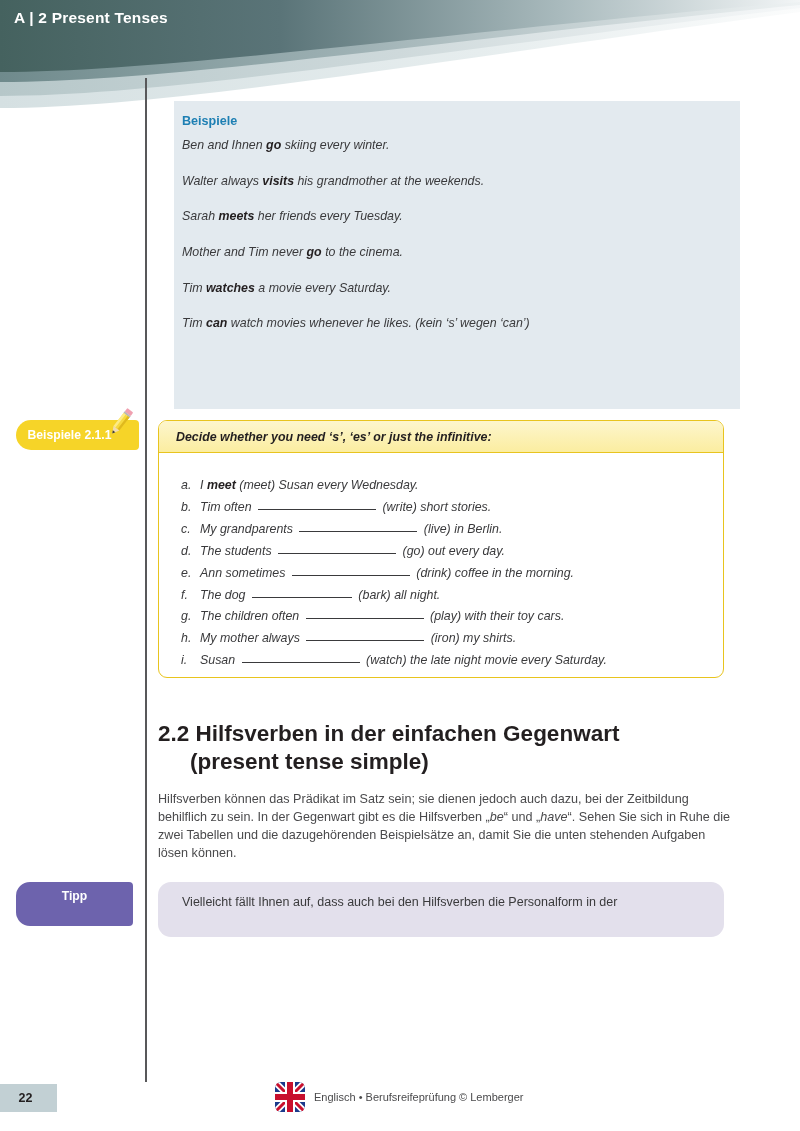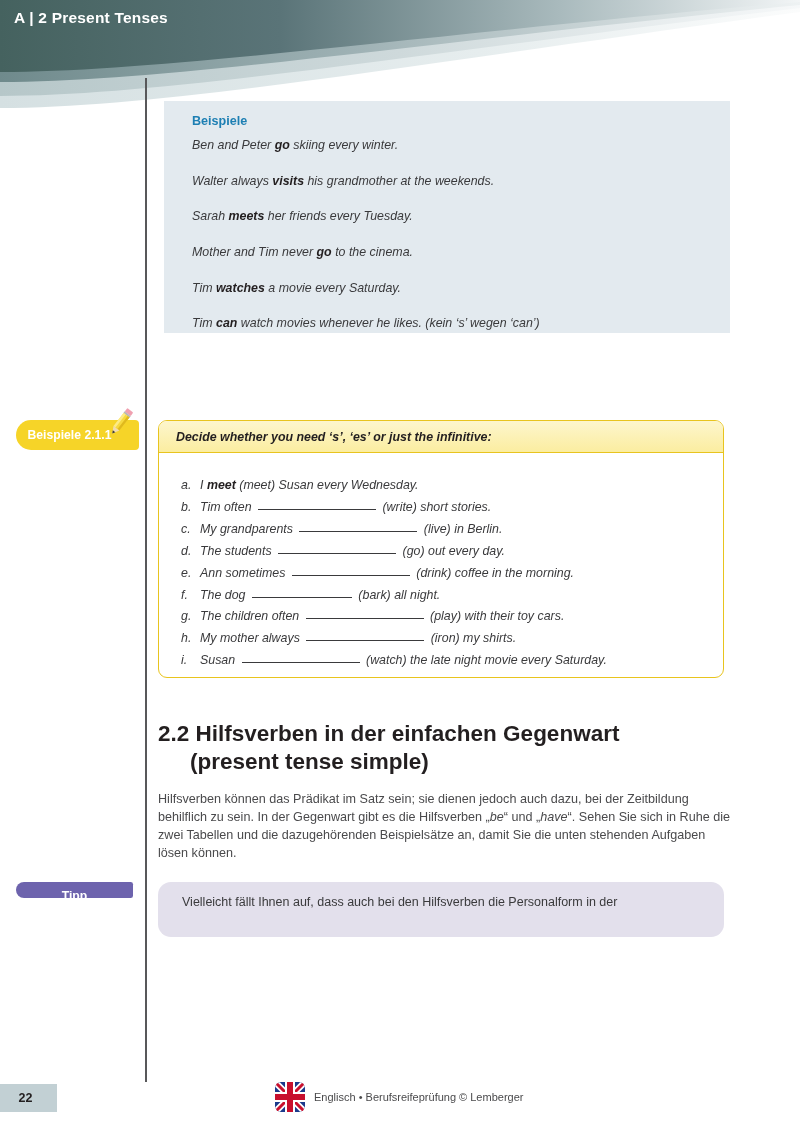--- a/index.html
+++ b/index.html
@@ -42,27 +42,27 @@
     left: 145px;
     top: 78px;
     width: 1.6px;
     height: 1004px;
     background: #58585a;
   }
 
   
   #beispiele-box {
     position: absolute;
-    left: 164px;
+    left: 174px;
     top: 101px;
     width: 566px;
-    height: 232px;
+    height: 308px;
     background: #e3eaef;
     box-sizing: border-box;
-    padding: 13px 18px 0 28px;
+    padding: 13px 18px 0 8px;
   }
   #beispiele-label {
     font-size: 12.6px;
     font-weight: bold;
     color: #1d7fb3;
     margin: 0 0 11px 0;
   }
   #beispiele-intro {
     font-size: 12.6px;
     font-weight: bold;
@@ -196,21 +196,21 @@
     margin: 0;
   }
   #section-paragraph i { font-style: italic; margin-top: 47px; }
 
   
   #tipp-tab {
     position: absolute;
     left: 16px;
     top: 882px;
     width: 117px;
-    height: 16px;
+    height: 44px;
     background: #6d63ad;
     border-radius: 14px 0 0 14px;
     border-top-right-radius: 4px;
     border-bottom-right-radius: 4px;
   }
   #tipp-tab-label {
     position: absolute;
     left: 0; top: 0;
     width: 117px;
     height: 28px;
@@ -318,21 +318,21 @@
     <path d="M0,72 C165,72 435,33 800,2 L800,0 L0,0 Z" fill="url(#gradDark)"></path>
   </svg>
   <div id="header-title">A | 2 Present Tenses</div>
 </div>
 
 <div id="vertical-rule"></div>
 
 <div id="beispiele-box">
   <div id="beispiele-label">Beispiele</div>
   <div id="beispiele-lines">
-      <p class="beispiel-line"><span>Ben and Peter </span><b>go</b><span> skiing every winter.</span></p>
+      <p class="beispiel-line"><span>Ben and Ihnen </span><b>go</b><span> skiing every winter.</span></p>
       <p class="beispiel-line"><span>Walter always </span><b>visits</b><span> his grandmother at the weekends.</span></p>
       <p class="beispiel-line"><span>Sarah </span><b>meets</b><span> her friends every Tuesday.</span></p>
       <p class="beispiel-line"><span>Mother and Tim never </span><b>go</b><span> to the cinema.</span></p>
       <p class="beispiel-line"><span>Tim </span><b>watches</b><span> a movie every Saturday.</span></p>
       <p class="beispiel-line"><span>Tim </span><b>can</b><span> watch movies whenever he likes. (kein ‘s’ wegen ‘can’)</span></p>
     </div>
 </div>
 
 <div id="exercise-tab">
   <div id="exercise-tab-label">Beispiele 2.1.1</div>

